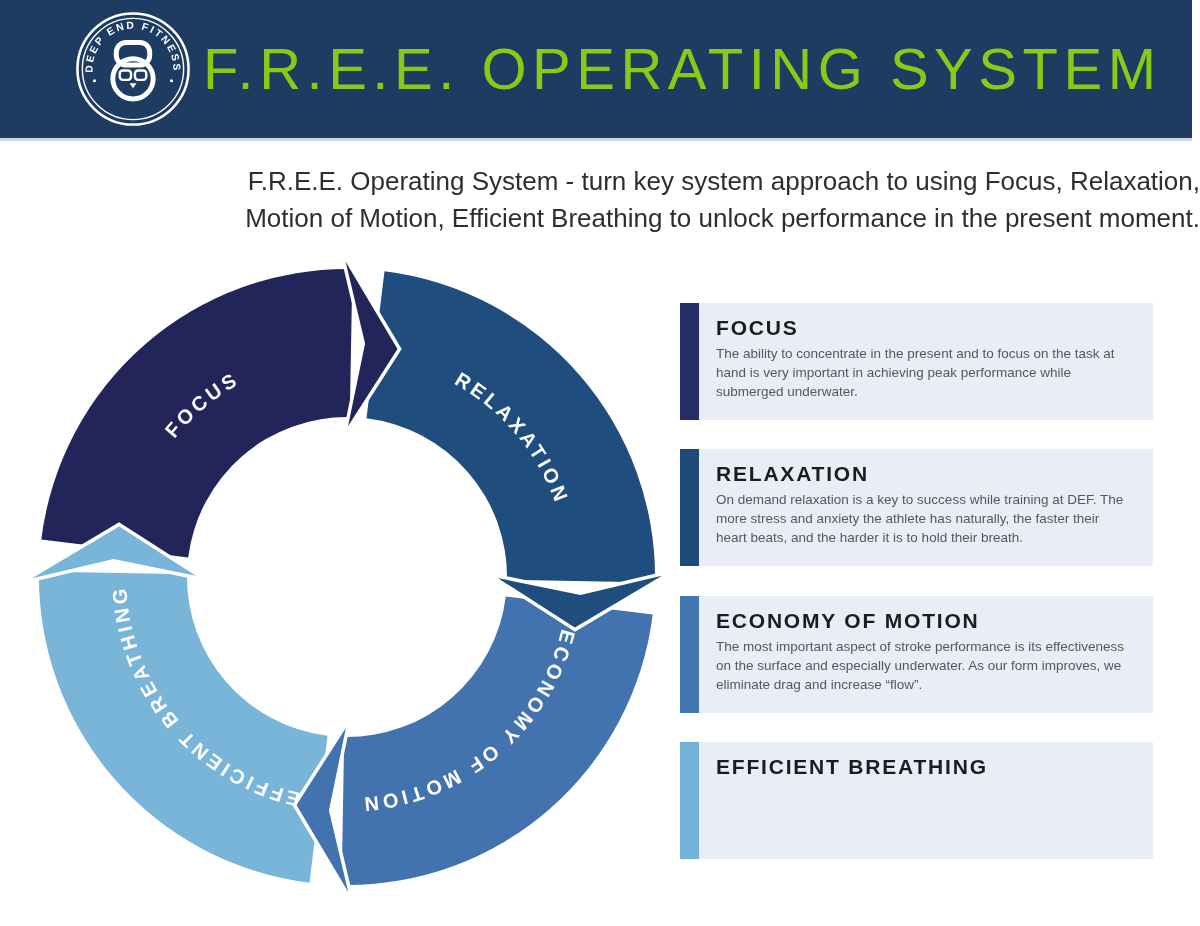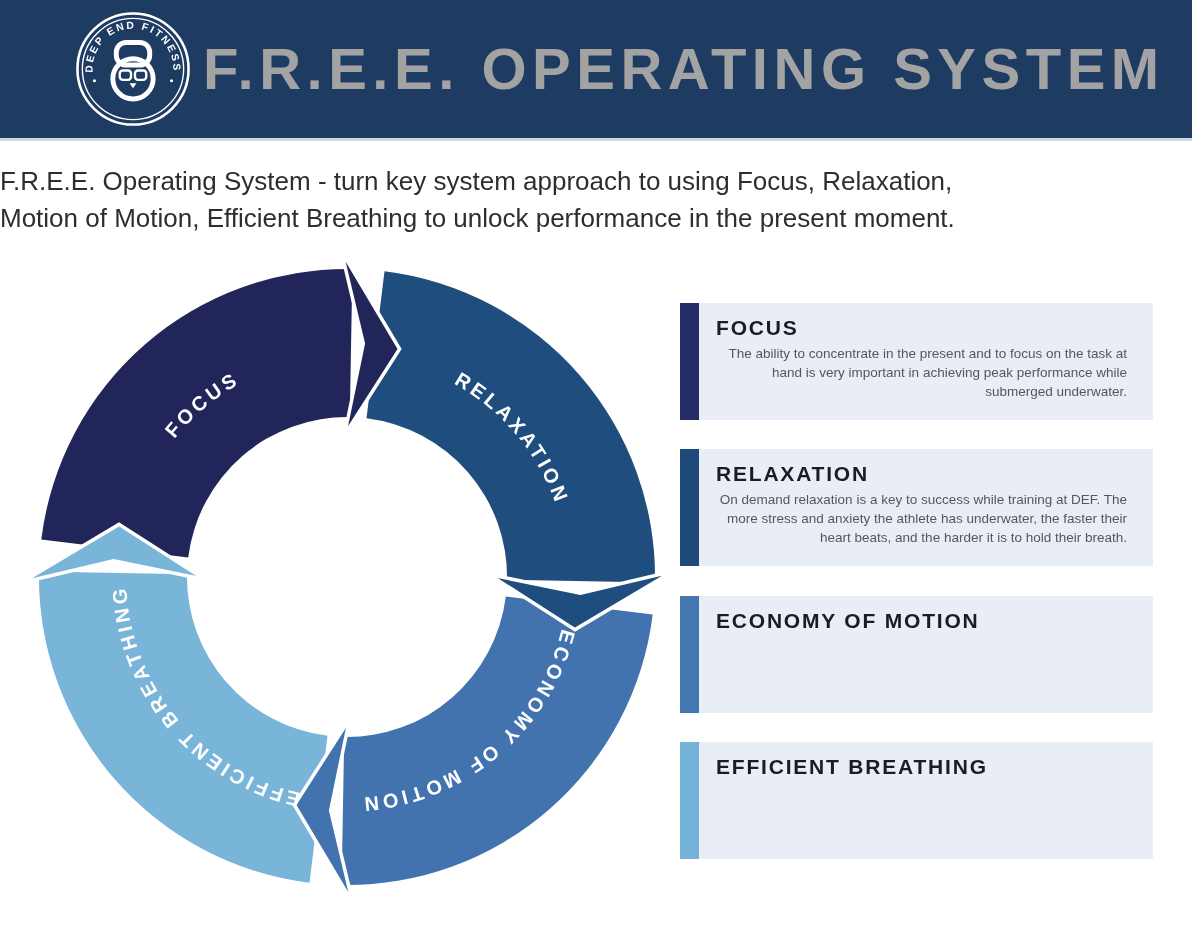--- a/index.html
+++ b/index.html
@@ -4,37 +4,37 @@
 <style>
   html,body{margin:0;padding:0;background:#ffffff;}
   body{font-family:"Liberation Sans","DejaVu Sans",sans-serif;}
   #stage{position:relative;width:1200px;height:926px;background:#ffffff;overflow:hidden;}
 
   
   .header{position:absolute;left:0;top:0;width:1192px;height:138px;background:#1e3b62;
           border-bottom:3px solid #ccd6e2;display:flex;align-items:center;}
   .logo{position:absolute;left:74px;top:10px;width:118px;height:118px;}
   .page-title{position:absolute;left:203px;top:0;height:138px;line-height:138px;
-          color:#a3a3a3;font-size:58px;font-weight:700;letter-spacing:0.095em;white-space:nowrap;}
+          color:#84cc16;font-size:58px;font-weight:400;letter-spacing:0.095em;white-space:nowrap;}
 
   
-  .intro{position:absolute;left:0;top:163px;width:1200px;text-align:left;color:#2e2e30;
+  .intro{position:absolute;left:0;top:163px;width:1200px;text-align:right;color:#2e2e30;
          font-size:26px;line-height:37px;font-weight:400;}
 
   
   .cycle-svg{position:absolute;left:17px;top:247px;width:660px;height:660px;}
   .ring-label{fill:#ffffff;font-weight:700;font-size:20px;letter-spacing:3.5px;
          font-family:"Liberation Sans","DejaVu Sans",sans-serif;}
 
   
   .card{position:absolute;left:680px;width:473px;height:117px;background:#e9edf5;display:flex;}
   .card .bar{width:19px;height:100%;flex:0 0 19px;}
   .card .content{padding:13px 26px 0 17px;}
   .card h3{margin:0 0 5px 0;font-size:21px;font-weight:700;color:#1c1c1e;letter-spacing:1.8px;}
-  .card p{margin:0;font-size:13.5px;line-height:1.4;color:#56575b;text-align:right;}
+  .card p{margin:0;font-size:13.5px;line-height:1.4;color:#56575b;}
 </style>
 </head>
 <body>
 
 <div id="stage">
 
   <div class="header" style="background-color: rgb(30, 59, 98);">
     <svg class="logo" viewBox="0 0 120 120">
       <circle cx="60" cy="60" r="56.5" fill="none" stroke="#ffffff" stroke-width="2.6"></circle>
       <circle cx="60" cy="60" r="51.5" fill="none" stroke="#ffffff" stroke-width="1.4"></circle>
@@ -87,28 +87,29 @@
     <div class="content">
       <h3>FOCUS</h3>
       <p>The ability to concentrate in the present and to focus on the task at hand is very important in achieving peak performance while submerged underwater.</p>
     </div>
   </div>
 
   <div class="card" style="top:449px;">
     <div class="bar" style="background-color: rgb(29, 74, 120);"></div>
     <div class="content">
       <h3>RELAXATION</h3>
-      <p>On demand relaxation is a key to success while training at DEF. The more stress and anxiety the athlete has underwater, the faster their heart beats, and the harder it is to hold their breath.</p>
+      <p>On demand relaxation is a key to success while training at DEF. The more stress and anxiety the athlete has naturally, the faster their heart beats, and the harder it is to hold their breath.</p>
     </div>
   </div>
 
   <div class="card" style="top:596px;">
     <div class="bar" style="background-color: rgb(67, 119, 177);"></div>
     <div class="content">
       <h3>ECONOMY OF MOTION</h3>
+      <p>The most important aspect of stroke performance is its effectiveness on the surface and especially underwater. As our form improves, we eliminate drag and increase “flow”.</p>
     </div>
   </div>
 
   <div class="card" style="top:742px;">
     <div class="bar" style="background-color: rgb(116, 178, 216);"></div>
     <div class="content">
       <h3>EFFICIENT BREATHING</h3>
     </div>
   </div>
 

